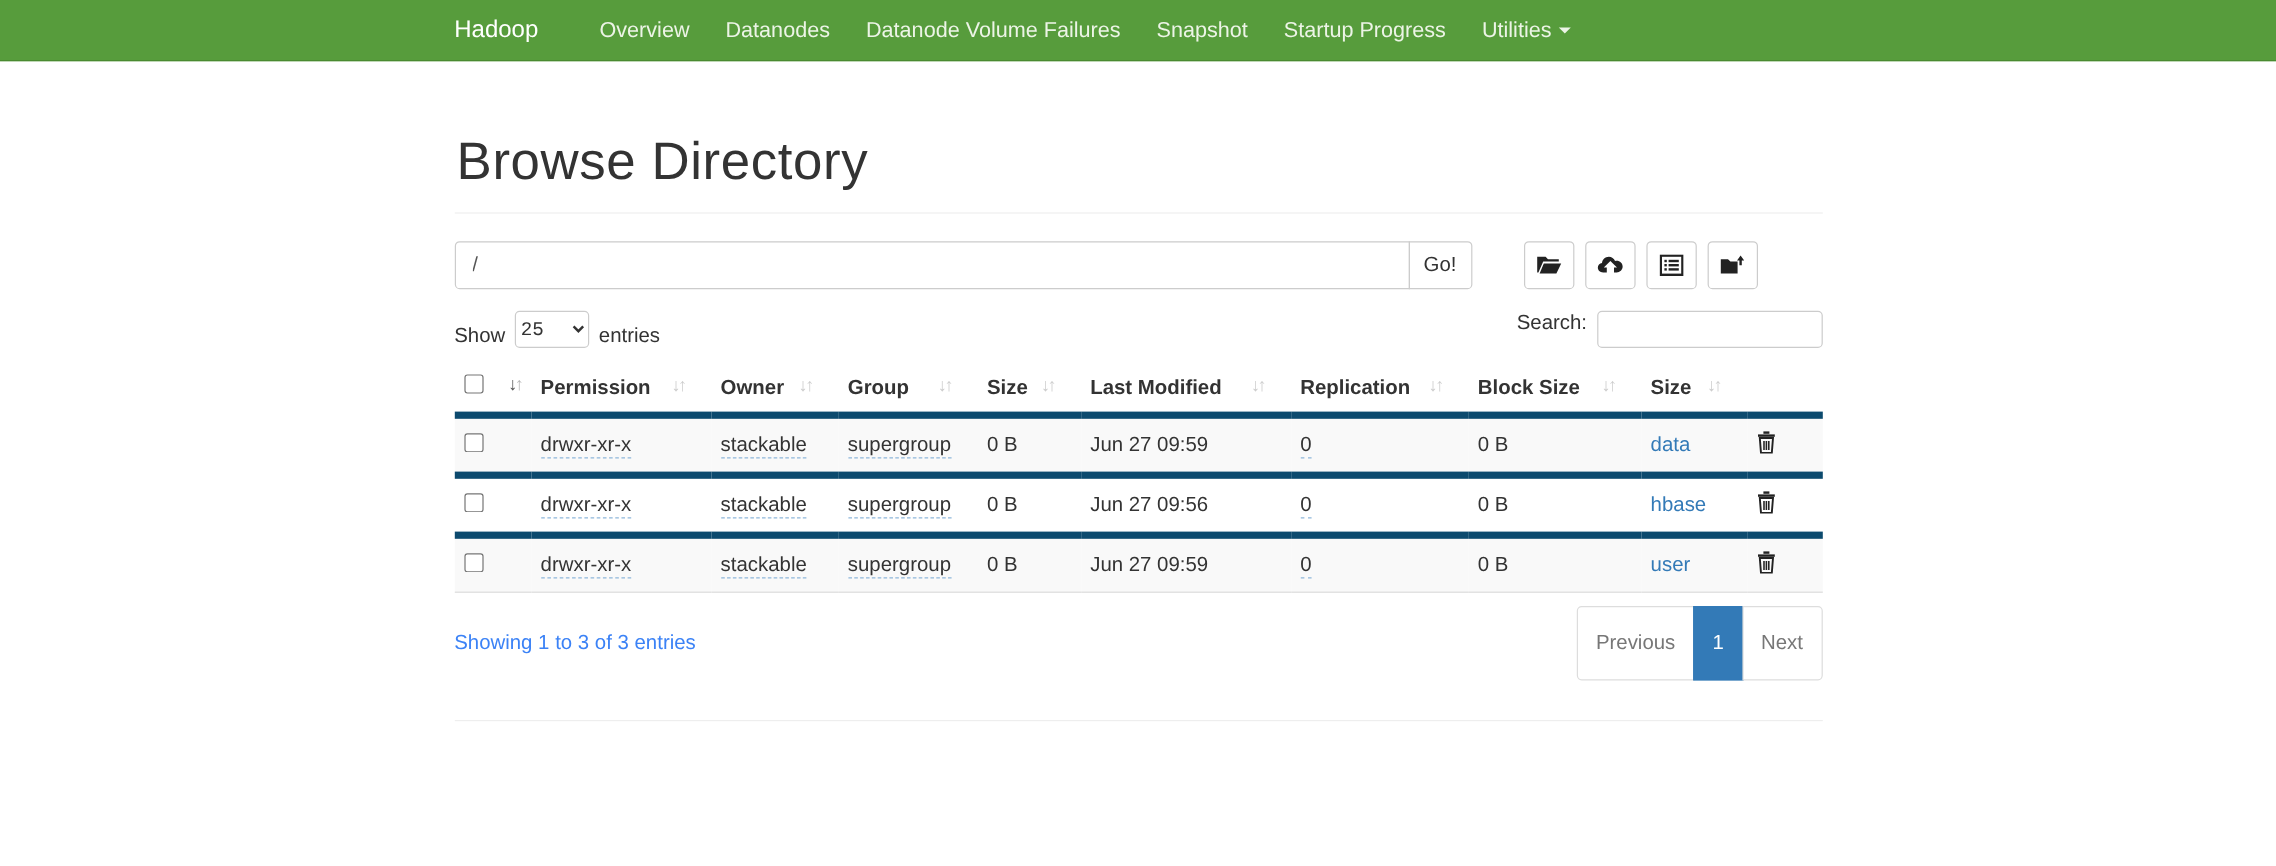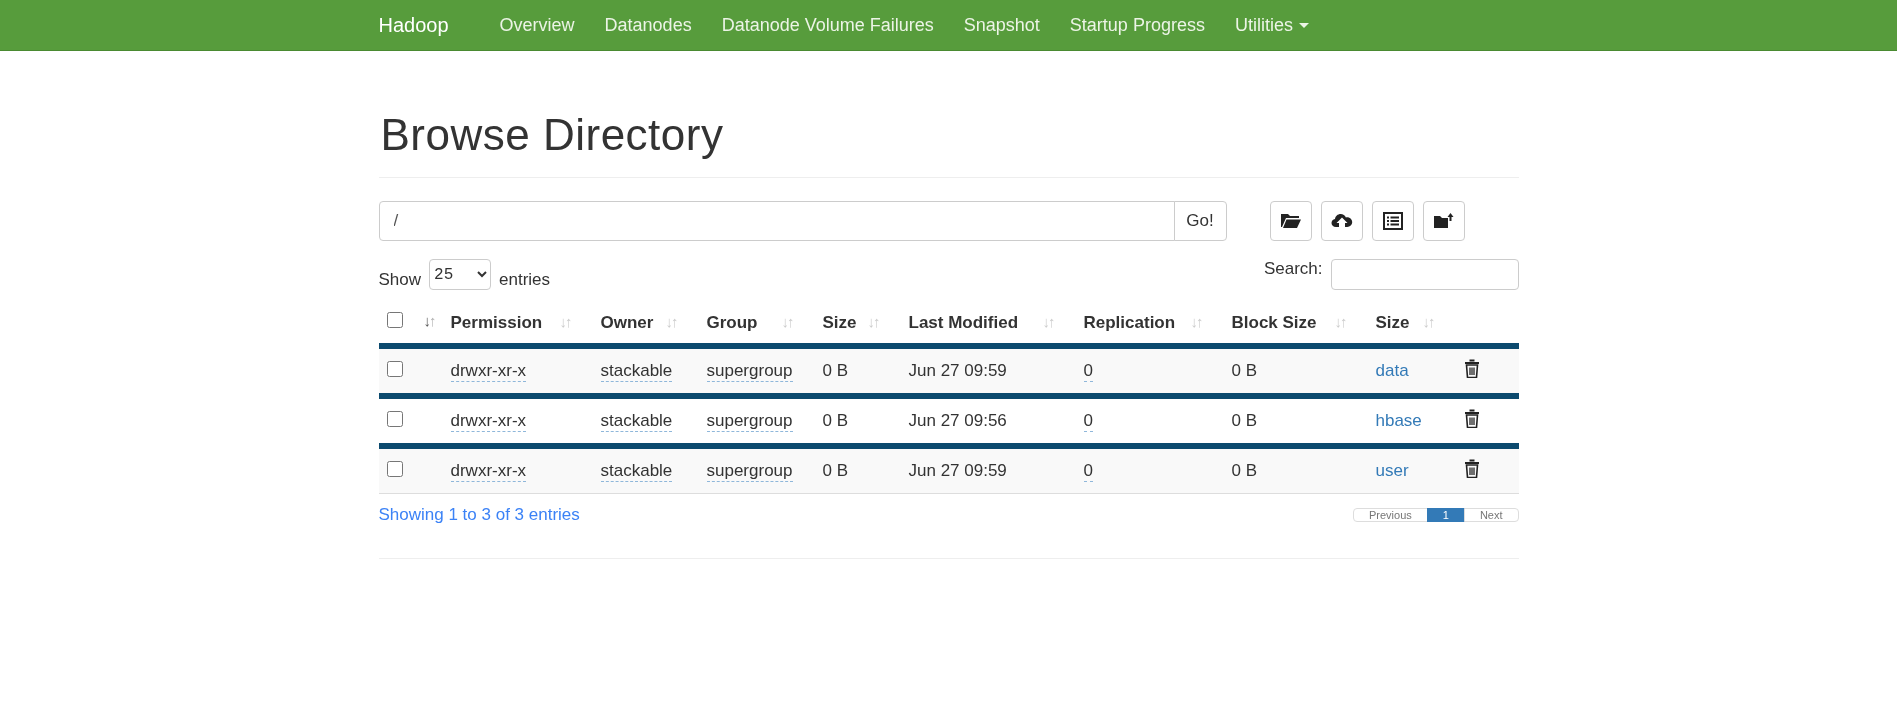--- a/index.html
+++ b/index.html
@@ -55,21 +55,21 @@
   .sort-active .dn { color:#5a5a5a; }
   .sort-active .up { color:#b5b5b5; }
   .editable { border-bottom:1px dashed #8fb7da; cursor:pointer; padding-bottom:1px; }
   .dir-link { color:#337ab7; text-decoration:none; cursor:pointer; }
   input[type=checkbox] { width:16px; height:16px; margin:0; cursor:pointer; }
   .trash-btn { background:none; border:none; padding:0; cursor:pointer; }
   
   .foot-row { margin-top:11px; display:flex; justify-content:space-between; align-items:center; }
   .info { color:#3b82f6; font-size:17px; }
   .pagination { display:flex; }
-  .page-btn { padding:0 15px; background:#fff; border:1px solid #ddd; color:#777; font-size:11px;
+  .page-btn { padding:20px 15px; background:#fff; border:1px solid #ddd; color:#777; font-size:17px;
               margin-left:-1px; cursor:pointer; font-family:"Liberation Sans", sans-serif; }
   .page-btn.first { border-radius:4px 0 0 4px; margin-left:0; }
   .page-btn.last { border-radius:0 4px 4px 0; }
   .page-btn.active { background:#337ab7; border-color:#337ab7; color:#fff; }
   
   hr.sep { border:0; border-top:1px solid #eee; margin:33px 0 0; }
   .footer-text { margin-top:19px; font-size:17px; color:#333; }
 </style>
 </head>
 <body>

